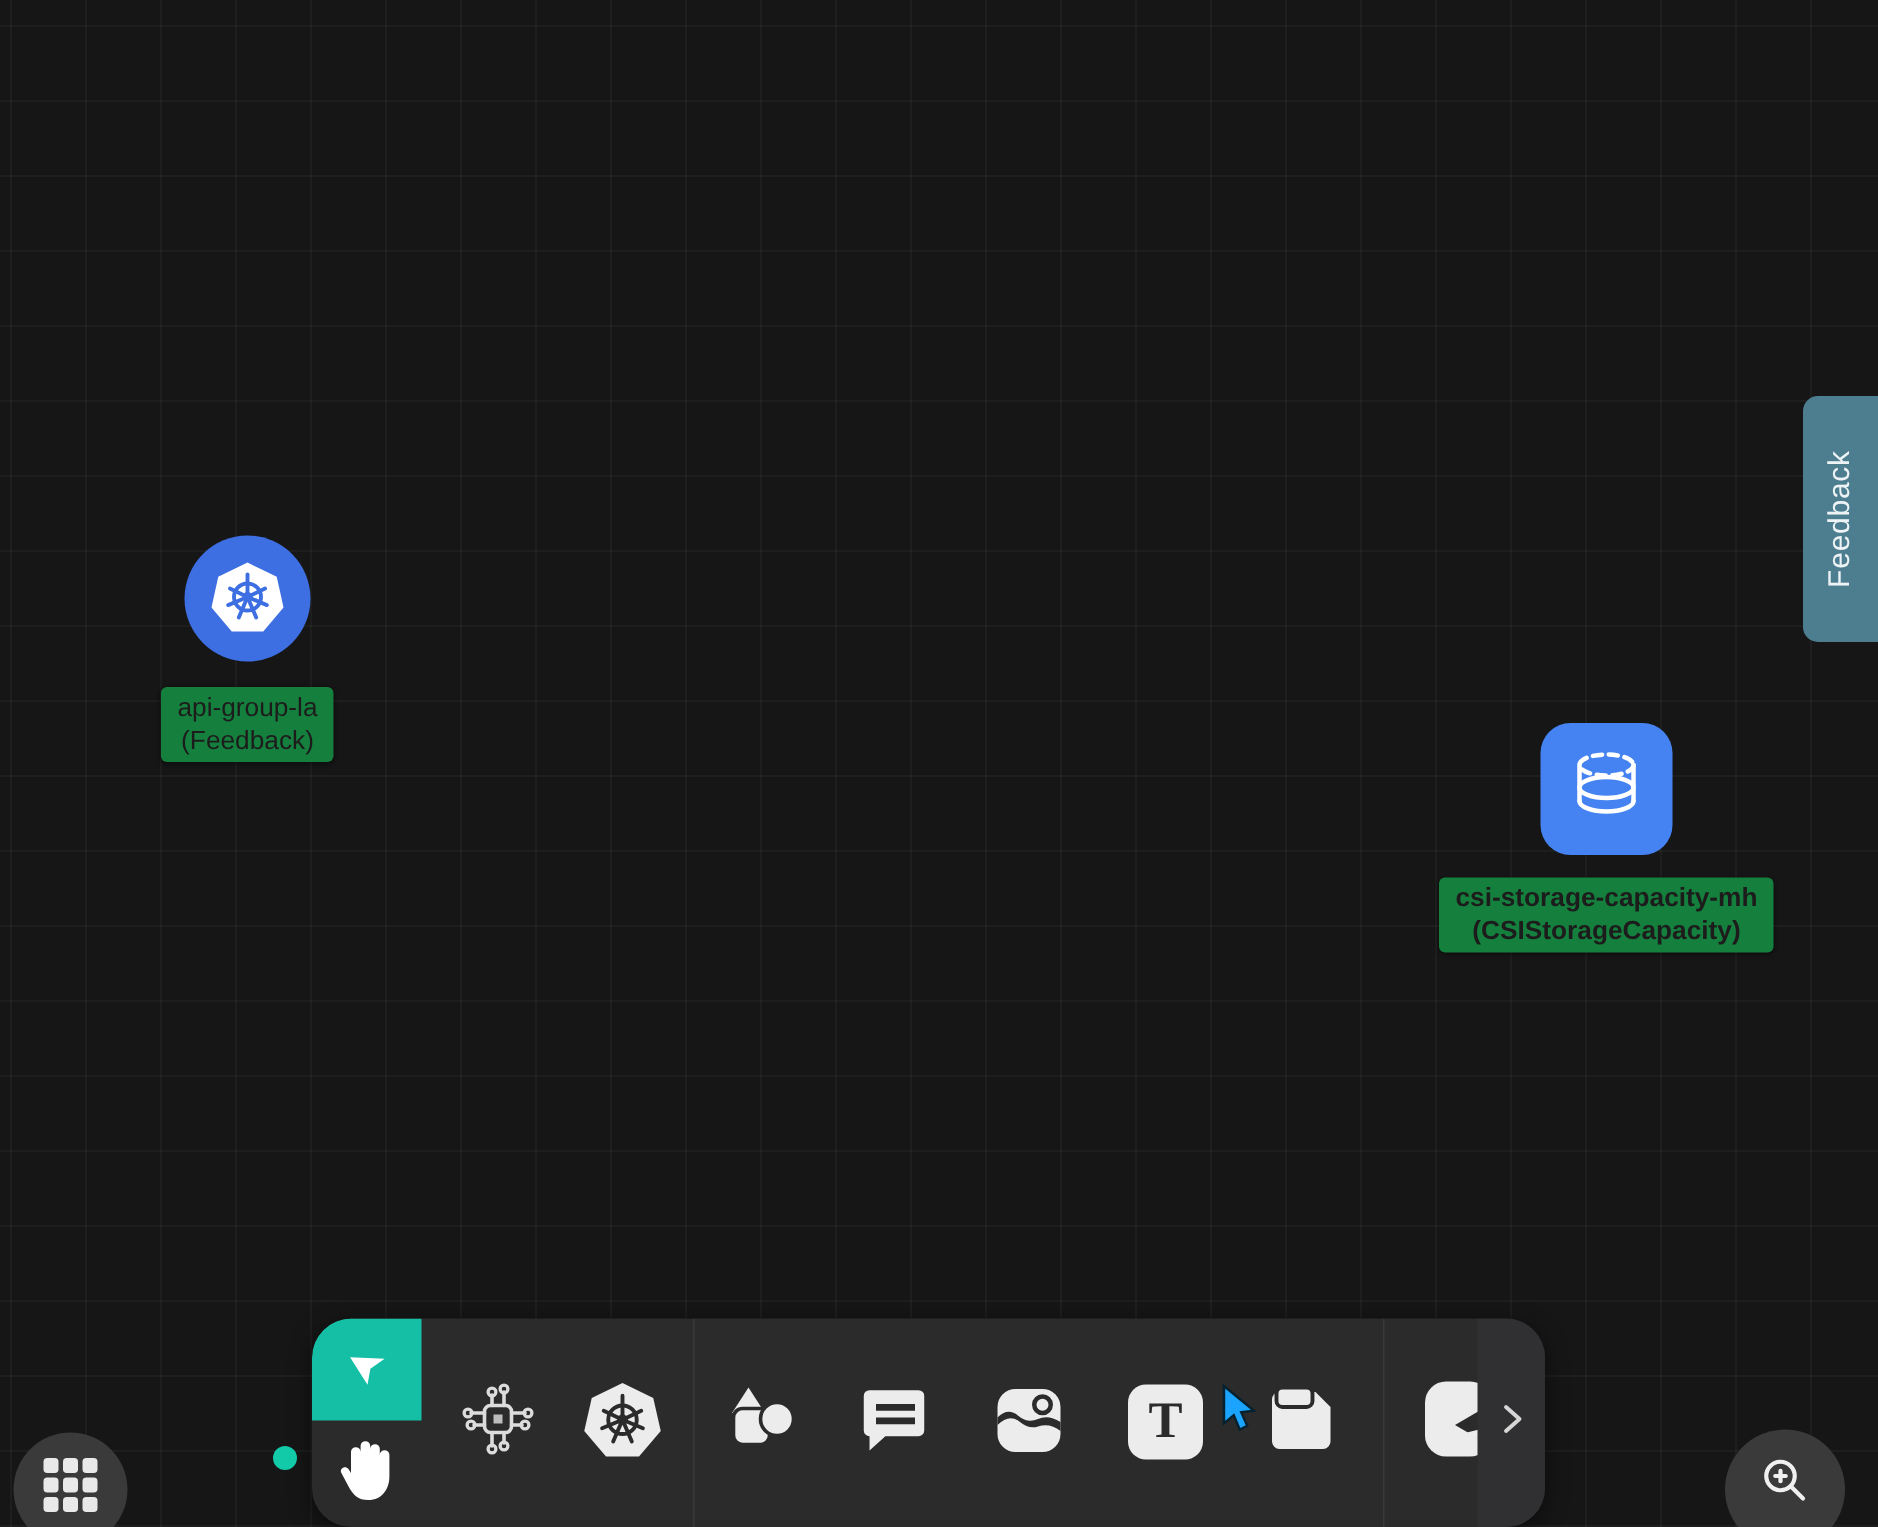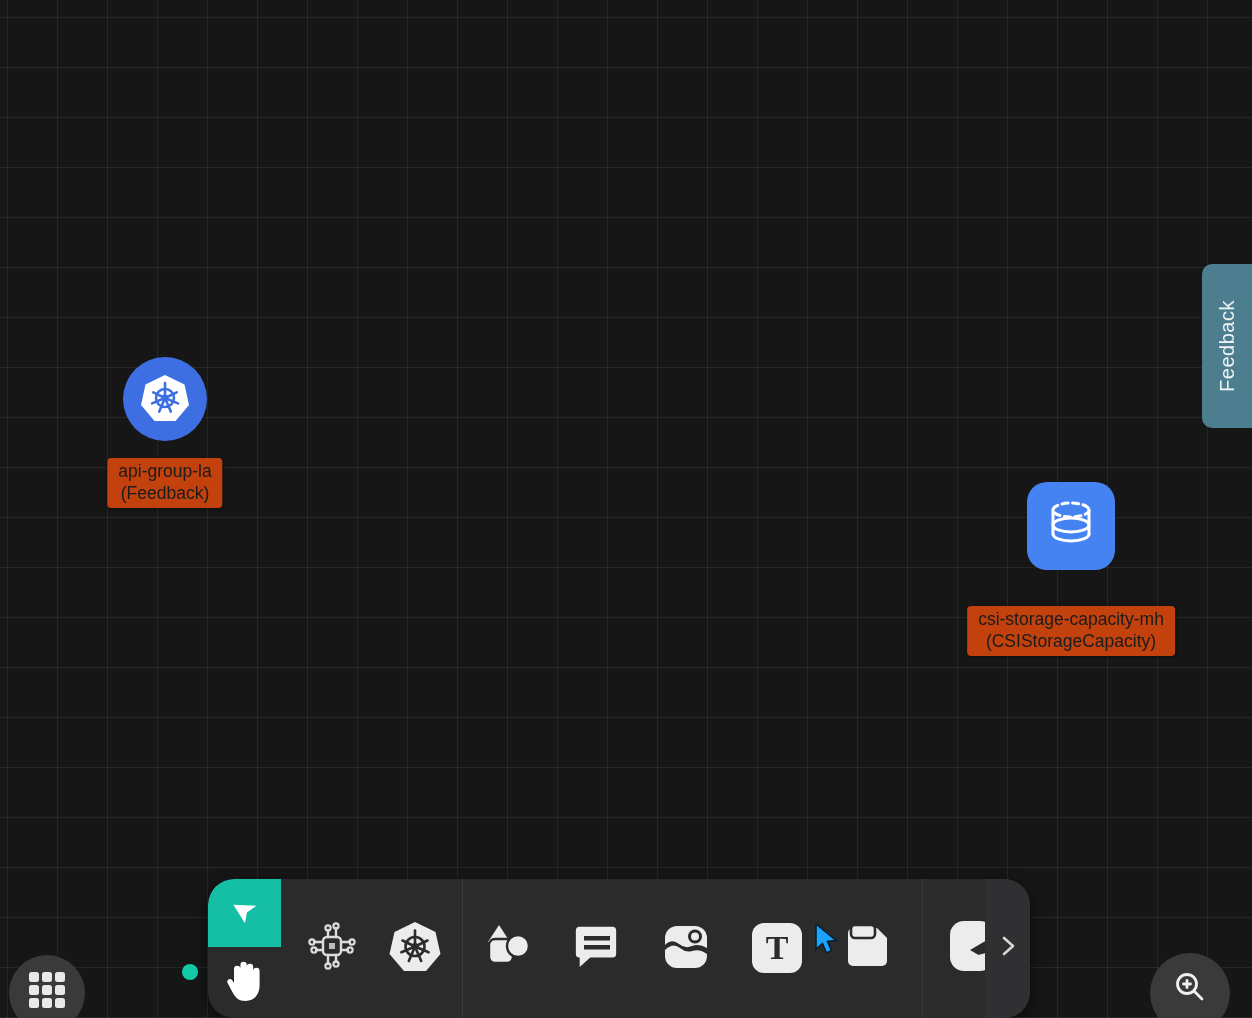--- a/index.html
+++ b/index.html
@@ -17,21 +17,21 @@
       linear-gradient(to bottom, rgba(255,255,255,0.07) 1px, transparent 1px);
     background-size:50px 50px;
     background-position:7px 17px;
   }
   
   .node{position:absolute;display:flex;align-items:center;justify-content:center;}
   .node-circle{width:84px;height:84px;border-radius:50%;background:#3d6fe3;}
   .node-square{width:88px;height:88px;border-radius:20px;background:#4583f2;}
   .node-label{
     position:absolute;transform:translateX(-50%);
-    background:#c2410c;color:#1c1c1c;
+    background:#15803d;color:#1c1c1c;
     font-size:17.5px;line-height:1.25;text-align:center;
     padding:3px 11px;border-radius:4px;white-space:nowrap;
     box-shadow:0 1px 3px rgba(0,0,0,.45);
   }
   
   .feedback-tab{
     position:absolute;left:1202px;top:264px;width:50px;height:164px;
     background:#4d7e90;border-radius:10px 0 0 10px;cursor:pointer;
   }
   .feedback-tab span{
@@ -122,21 +122,21 @@
   <span>
     <svg width="62" height="62" viewBox="0 0 62 62" fill="none" stroke="#ffffff" stroke-width="3" stroke-linecap="round">
       <ellipse cx="31" cy="17" rx="18" ry="7" stroke-dasharray="6 4.5"></ellipse>
       <line x1="13" y1="17" x2="13" y2="41"></line>
       <line x1="49" y1="17" x2="49" y2="41"></line>
       <ellipse cx="31" cy="32" rx="18" ry="7"></ellipse>
       <path d="M13 41 A18 7 0 0 0 49 41"></path>
     </svg>
   </span>
 </div>
-<div class="node-label" style="left:1071px;top:606px;">
+<div class="node-label" style="left:1071px;top:585px;font-weight:bold;">
   <div>csi-storage-capacity-mh</div>
   <div>(CSIStorageCapacity)</div>
 </div>
 
 <div class="feedback-tab">
   <span>Feedback</span>
 </div>
 
 <div class="toolbar">
 

